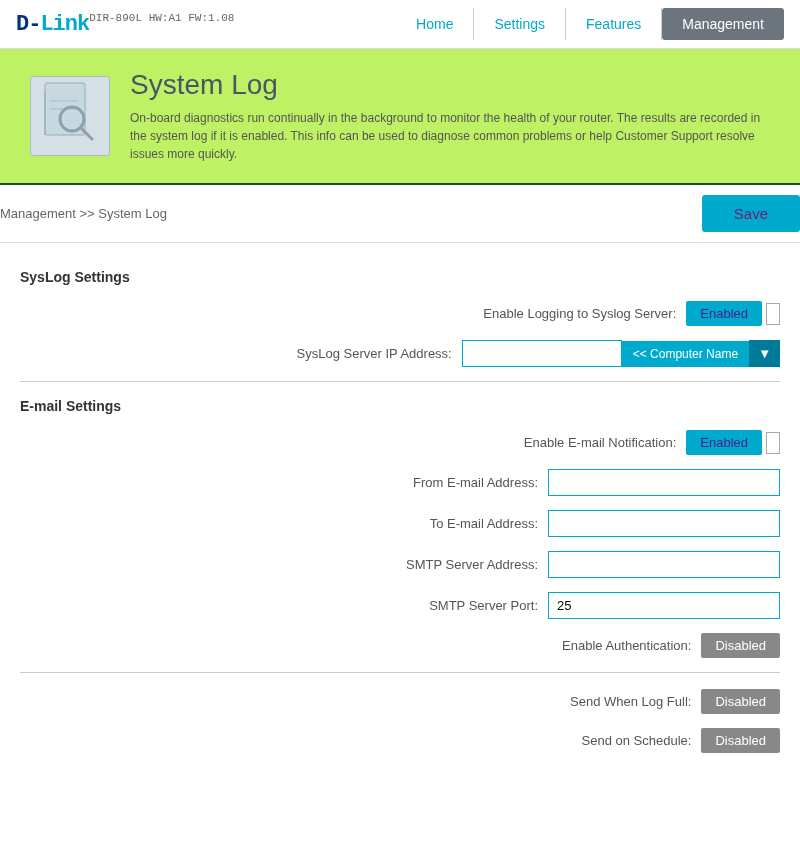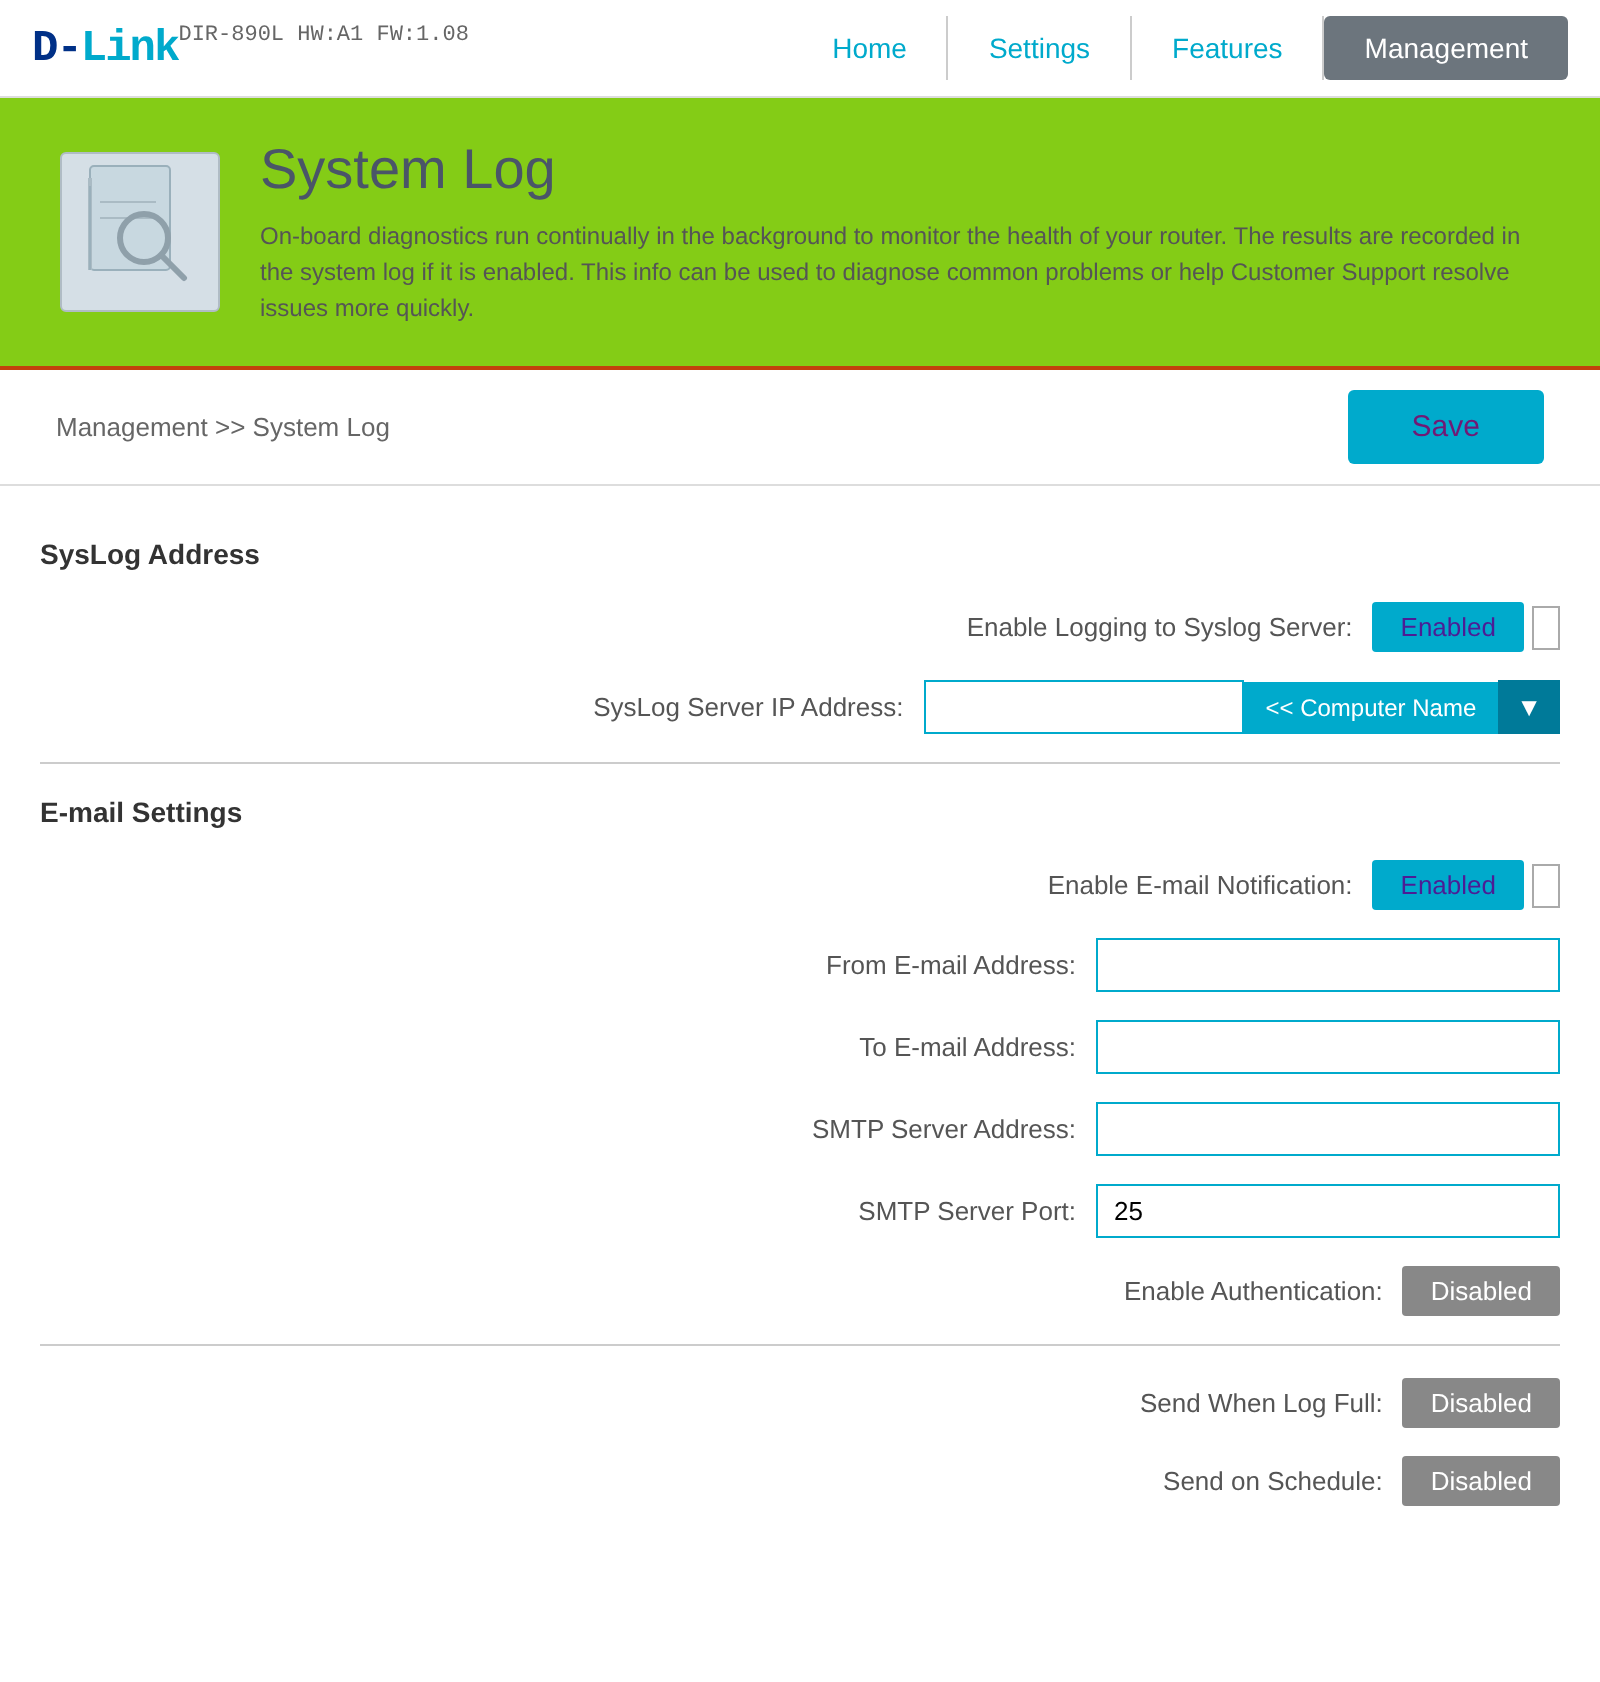--- a/index.html
+++ b/index.html
@@ -28,26 +28,26 @@
     }
     .nav-item:last-child { border-right: none; }
     .nav-item.active {
       background: #6c757d;
       color: #fff;
       border-radius: 3px;
     }
 
     
     .hero {
-      background: #84cc16;
+      background: #bef264;
       padding: 20px 30px;
       display: flex;
       align-items: center;
       gap: 20px;
-      border-bottom: 2px solid #c2410c;
+      border-bottom: 2px solid #14532d;
     }
     .hero-icon {
       width: 80px;
       height: 80px;
       flex-shrink: 0;
       display: flex;
       align-items: center;
       justify-content: center;
       border: 1px solid #b0bcc5;
       background: #d5dfe6;
@@ -55,21 +55,21 @@
       position: relative;
     }
     .hero-text h1 { font-size: 28px; color: #4a5568; font-weight: normal; margin-bottom: 8px; }
     .hero-text p { font-size: 12px; color: #555; line-height: 1.5; }
 
     
     .breadcrumb-bar {
       display: flex;
       align-items: center;
       justify-content: space-between;
-      padding: 10px 28px;
+      padding: 10px 0;
       border-bottom: 1px solid #ddd;
       background: #fff;
     }
     .breadcrumb { color: #666; font-size: 13px; }
     .save-btn {
       background: #00aacc;
       color: #701a75;
       border: none;
       padding: 10px 32px;
       font-size: 15px;
@@ -199,21 +199,21 @@
   </div>
 </div>
 
 <div class="breadcrumb-bar">
   <span class="breadcrumb">Management &gt;&gt; System Log</span>
   <button class="save-btn">Save</button>
 </div>
 
 <div class="content">
 
-  <div class="section-title">SysLog Address</div>
+  <div class="section-title">SysLog Settings</div>
 
   <div class="form-group">
     <label class="form-label">Enable Logging to Syslog Server:</label>
     <div class="toggle-group">
       <button class="toggle-btn toggle-enabled">Enabled</button>
       <span class="toggle-slider"></span>
     </div>
   </div>
 
   <div class="form-group">

